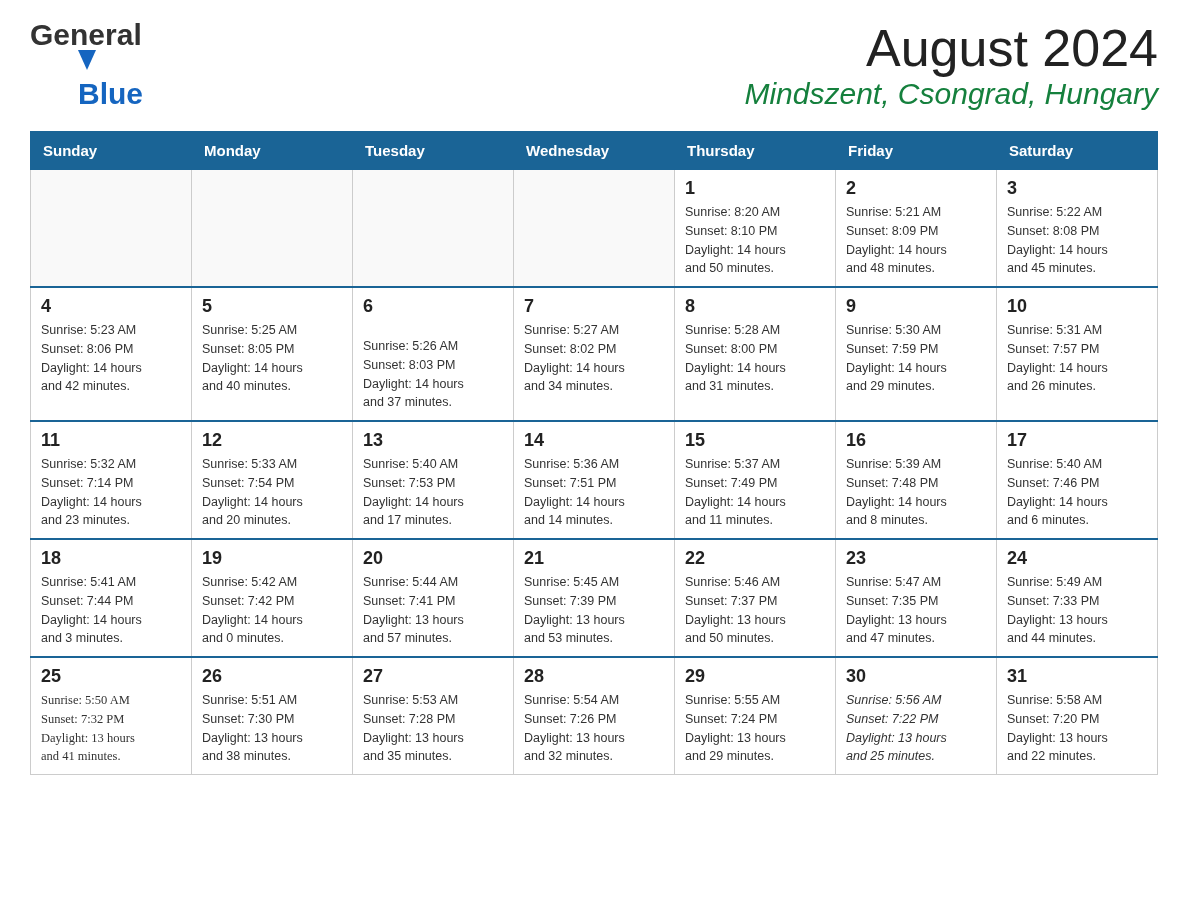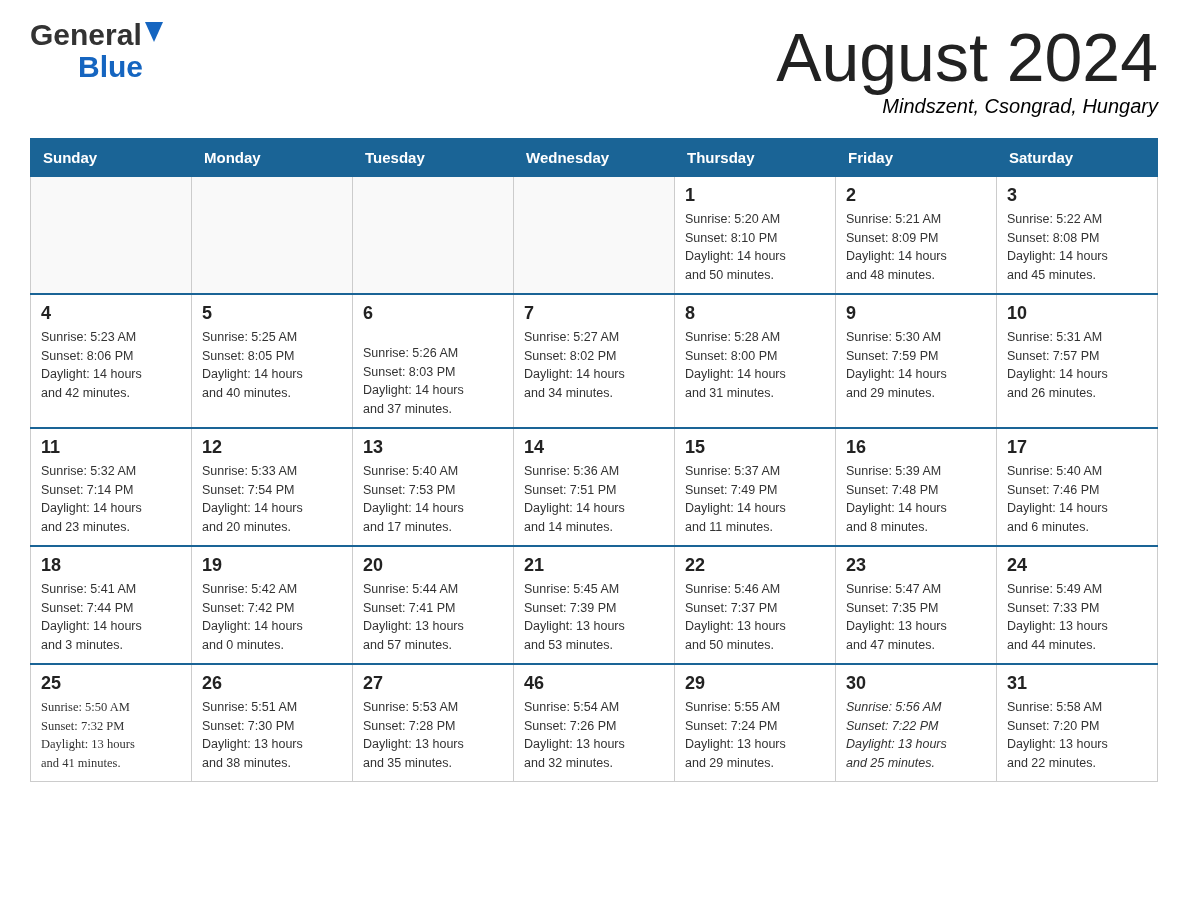--- a/index.html
+++ b/index.html
@@ -30,28 +30,28 @@
     .logo-blue {
       font-size: 30px;
       font-weight: bold;
       color: #1565c0;
       margin-left: 48px;
     }
     .title-area {
       text-align: right;
     }
     .month-title {
-      font-size: 68px;
+      font-size: 52px;
       font-weight: normal;
       color: #222;
       line-height: 1.1;
     }
     .location-title {
-      font-size: 20px;
-      color: #000000;
+      font-size: 30px;
+      color: #15803d;
       font-style: italic;
     }
     .calendar-table {
       width: 100%;
       border-collapse: collapse;
       border: 1px solid #aaa;
     }
     .calendar-table th {
       background-color: #1a6496;
       color: #fff;
@@ -87,21 +87,21 @@
     }
     .row-separator {
       border-top: 2px solid #1a6496 !important;
     }
   </style>
 </head>
 <body>
 
 <div class="header-area">
   <div class="logo">
-    <div style="display:flex; align-items:center; line-height:1;">
+    <div style="display:flex; align-items:center; line-height:1;flex-direction:column;">
       <span class="logo-general">General</span>
       <span style="display:inline-block; margin-left:3px; margin-bottom:4px;">
         <svg width="18" height="20" viewBox="0 0 18 20">
             <polygon points="0,0 18,0 9,20" fill="#1565c0"></polygon>
           </svg>
       </span>
     </div>
     <span class="logo-blue">Blue</span>
   </div>
   <div class="title-area">
@@ -123,21 +123,21 @@
       </tr>
   </thead>
   <tbody id="calendar-body">
   <tr>
         <td class="empty-cell"></td>
         <td class="empty-cell"></td>
         <td class="empty-cell"></td>
         <td class="empty-cell"></td>
         <td>
           <span class="day-number">1</span>
-          <div class="day-info" style="white-space: pre-line;">Sunrise: 5:20 AM
+          <div class="day-info" style="white-space: pre-line;">Sunrise: 8:20 AM
 Sunset: 8:10 PM
 Daylight: 14 hours
 and 50 minutes.</div>
         </td>
         <td>
           <span class="day-number">2</span>
           <div class="day-info" style="white-space: pre-line;">Sunrise: 5:21 AM
 Sunset: 8:09 PM
 Daylight: 14 hours
 and 48 minutes.</div>
@@ -319,21 +319,21 @@
 and 38 minutes.</div>
         </td>
         <td class="row-separator">
           <span class="day-number">27</span>
           <div class="day-info" style="white-space: pre-line;">Sunrise: 5:53 AM
 Sunset: 7:28 PM
 Daylight: 13 hours
 and 35 minutes.</div>
         </td>
         <td class="row-separator">
-          <span class="day-number">46</span>
+          <span class="day-number">28</span>
           <div class="day-info" style="white-space: pre-line;">Sunrise: 5:54 AM
 Sunset: 7:26 PM
 Daylight: 13 hours
 and 32 minutes.</div>
         </td>
         <td class="row-separator">
           <span class="day-number">29</span>
           <div class="day-info" style="white-space: pre-line;">Sunrise: 5:55 AM
 Sunset: 7:24 PM
 Daylight: 13 hours

